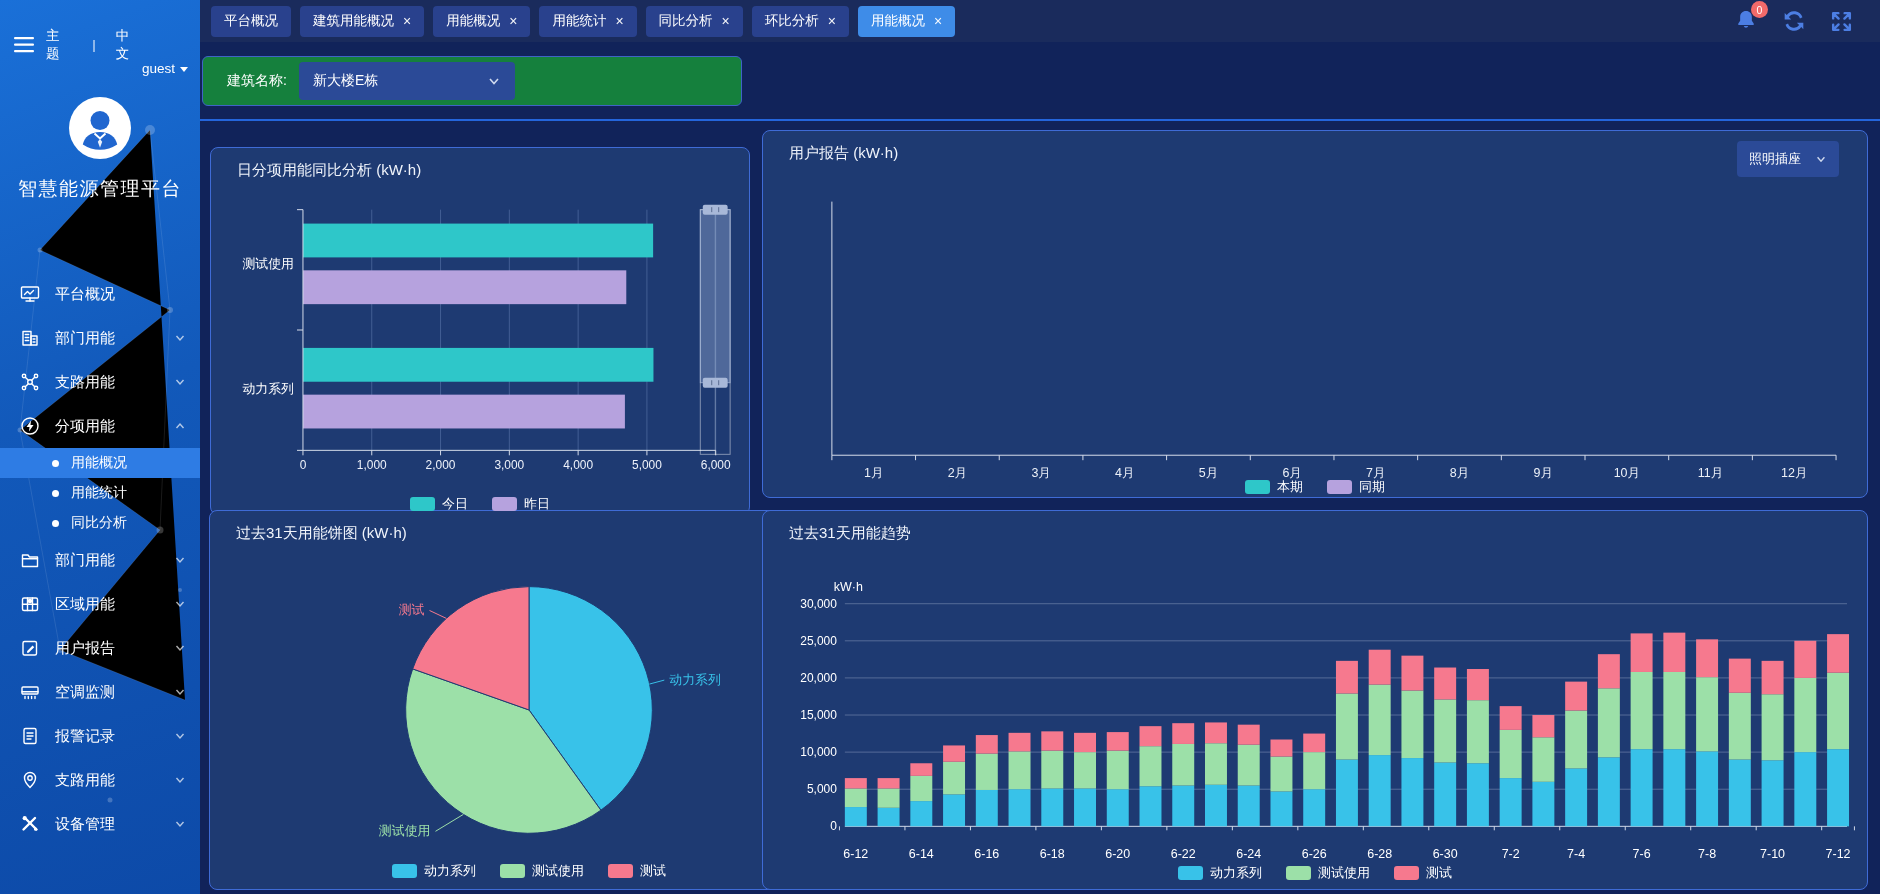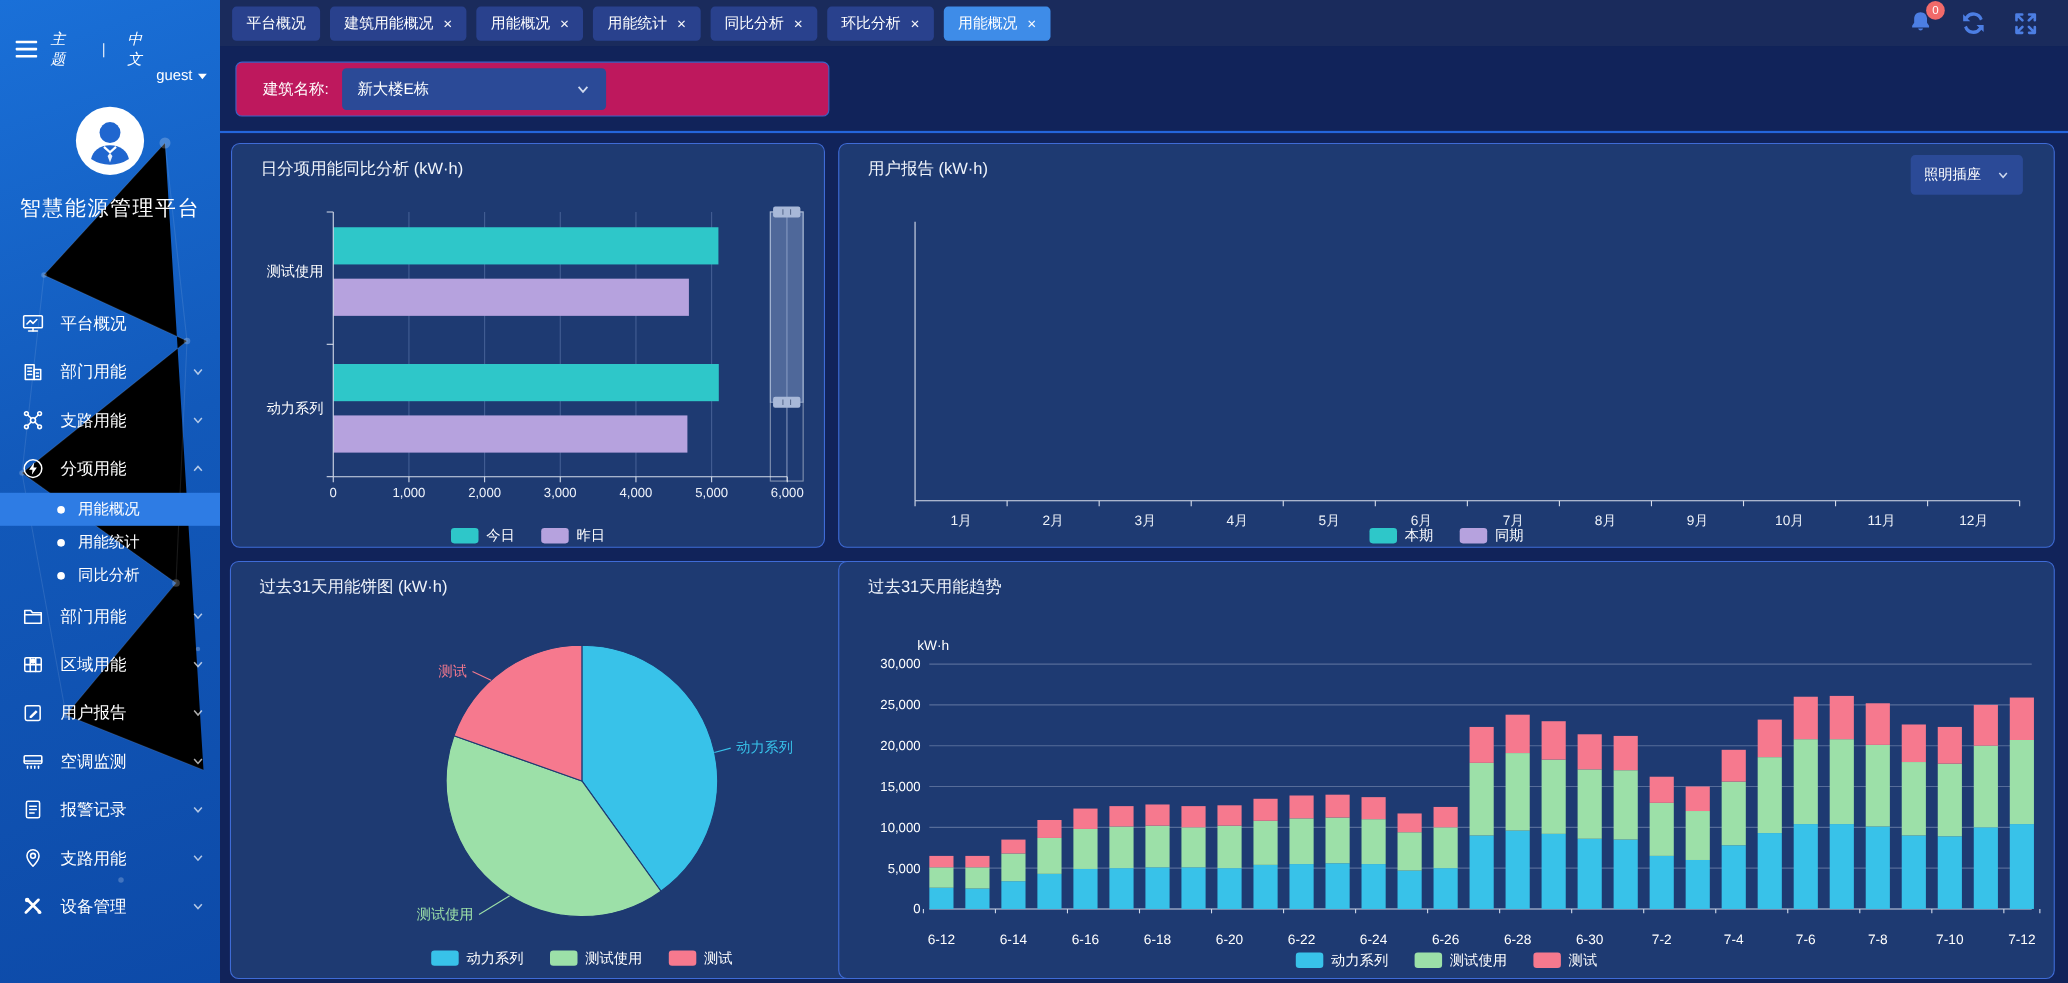--- a/index.html
+++ b/index.html
@@ -11,21 +11,21 @@
   }
   
   .sidebar {
     width:200px; height:100%; flex-shrink:0; position:relative;
     background:linear-gradient(160deg,#1a70d8 0%, #1259ba 45%, #0d4aa8 100%);
     overflow:hidden;
   }
   .net-deco { position:absolute; inset:0; pointer-events:none; }
   .sidebar-header { position:relative; display:flex; align-items:center; padding:13px 12px 0 14px; font-size:13.5px; }
   .hamburger { display:flex; cursor:pointer; }
-  .hdr-text { display:flex; gap:20px; margin-left:12px; align-items:center;font-style:italic; }
+  .hdr-text { display:flex; gap:20px; margin-left:12px; align-items:center; }
   .hdr-sep { opacity:.85; }
   .user { margin-left:auto; display:flex; align-items:center; gap:5px; cursor:pointer;margin-top:48px; }
   .caret { width:0; height:0; border-left:4.5px solid transparent; border-right:4.5px solid transparent; border-top:5px solid #fff; margin-top:2px; }
   .avatar { position:relative; width:64px; height:64px; margin:20px auto 0; }
   .brand { position:relative; text-align:center; margin-top:16px; font-size:19px; font-weight:500; letter-spacing:1.5px; }
   .menu { position:relative; margin-top:70px; }
   .menu-item { height:44px; display:flex; align-items:center; padding:0 14px 0 20px; gap:15px; font-size:15px; cursor:pointer; }
   .micon { width:20px; height:20px; display:flex; flex-shrink:0; }
   .mchev { margin-left:auto; display:flex; opacity:.8; }
   .mchev.up svg { transform:rotate(180deg); }
@@ -36,27 +36,27 @@
   .main { flex:1; display:flex; flex-direction:column; height:100%; min-width:0; }
   .tabbar { height:42px; background:#1a2b5c; display:flex; align-items:center; padding:0 26px 0 11px; gap:9px; flex-shrink:0; }
   .tab { height:31px; display:flex; align-items:center; gap:9px; padding:0 13px; border-radius:4px; background:#29418d; font-size:13.5px; cursor:pointer; white-space:nowrap; }
   .tab.active { background:#3e8ce8; }
   .tab .close { font-size:14px; opacity:.95; line-height:1; }
   .tab-actions { margin-left:auto; display:flex; align-items:center; gap:22px; }
   .icon-btn { position:relative; display:flex; cursor:pointer; }
   .badge { position:absolute; top:-7px; right:-9px; min-width:17px; height:17px; padding:0 4px; border-radius:9px; background:#f16a6a; color:#fff; font-size:10.5px; display:flex; align-items:center; justify-content:center; }
   
   .content { position:relative; flex:1; background:#11235a; }
-  .filter-panel { position:absolute; left:14px; top:14px; width:540px; height:50px; background:#be185d; border:1px solid #3f63c6; border-radius:6px; display:flex; align-items:center; padding-left:24px; }
+  .filter-panel { position:absolute; left:2px; top:14px; width:540px; height:50px; background:#15803d; border:1px solid #3f63c6; border-radius:6px; display:flex; align-items:center; padding-left:24px; }
   .filter-label { font-size:14px; }
-  .filter-select { margin-left:12px; width:240px; height:38px; background:#2b4a97; border-radius:4px; display:flex; align-items:center; padding:0 14px; font-size:14px; cursor:pointer; }
+  .filter-select { margin-left:12px; width:216px; height:38px; background:#2b4a97; border-radius:4px; display:flex; align-items:center; padding:0 14px; font-size:14px; cursor:pointer; }
   .filter-select .sel-chev { margin-left:auto; display:flex; }
   .divider { position:absolute; left:0; right:0; top:77px; height:2px; background:#2465dc; }
   .panel { position:absolute; background:#1e3a72; border:1px solid #3f6bd6; border-radius:8px; overflow:hidden; }
-  #panelA { left:10px; top:88px; width:540px; height:368px; }
+  #panelA { left:10px; top:105px; width:540px; height:368px; }
   #panelB { left:562px; top:88px; right:12px; height:368px; }
   #panelC { left:9px; top:468px; width:640px; bottom:4px; }
   #panelD { left:562px; top:468px; right:12px; bottom:4px; }
   .panel-title { position:absolute; left:26px; top:13px; font-size:15px; color:#f0f4fb; z-index:2; }
   svg.chart { position:absolute; left:0; top:0; width:100%; height:100%; }
   .legend { position:absolute; left:0; right:0; display:flex; justify-content:center; gap:24px; font-size:13px; align-items:center; z-index:2; }
   #panelA .legend, #panelB .legend { bottom:1px; }
   #panelC .legend { bottom:9px; }
   #panelD .legend { bottom:7px; }
   .legend-item { display:flex; align-items:center; cursor:pointer; }

